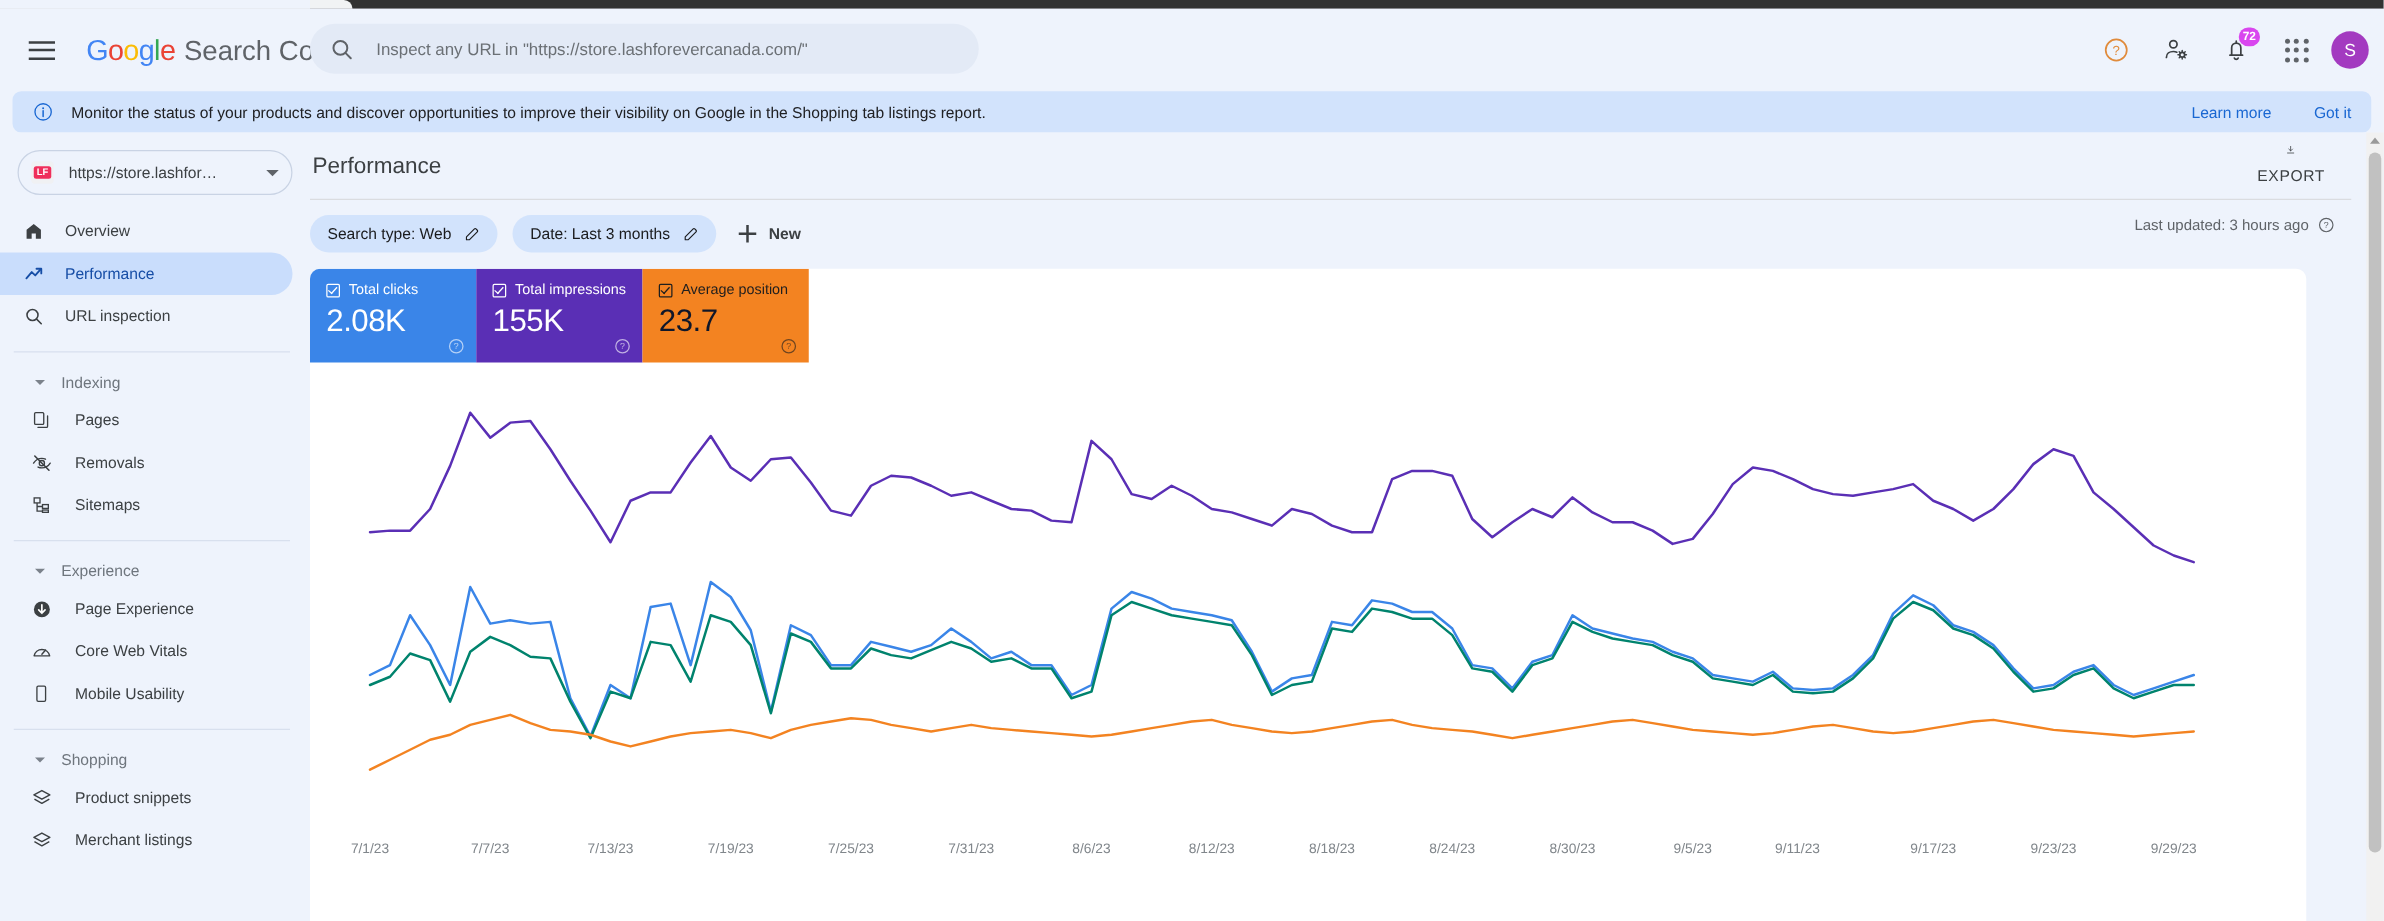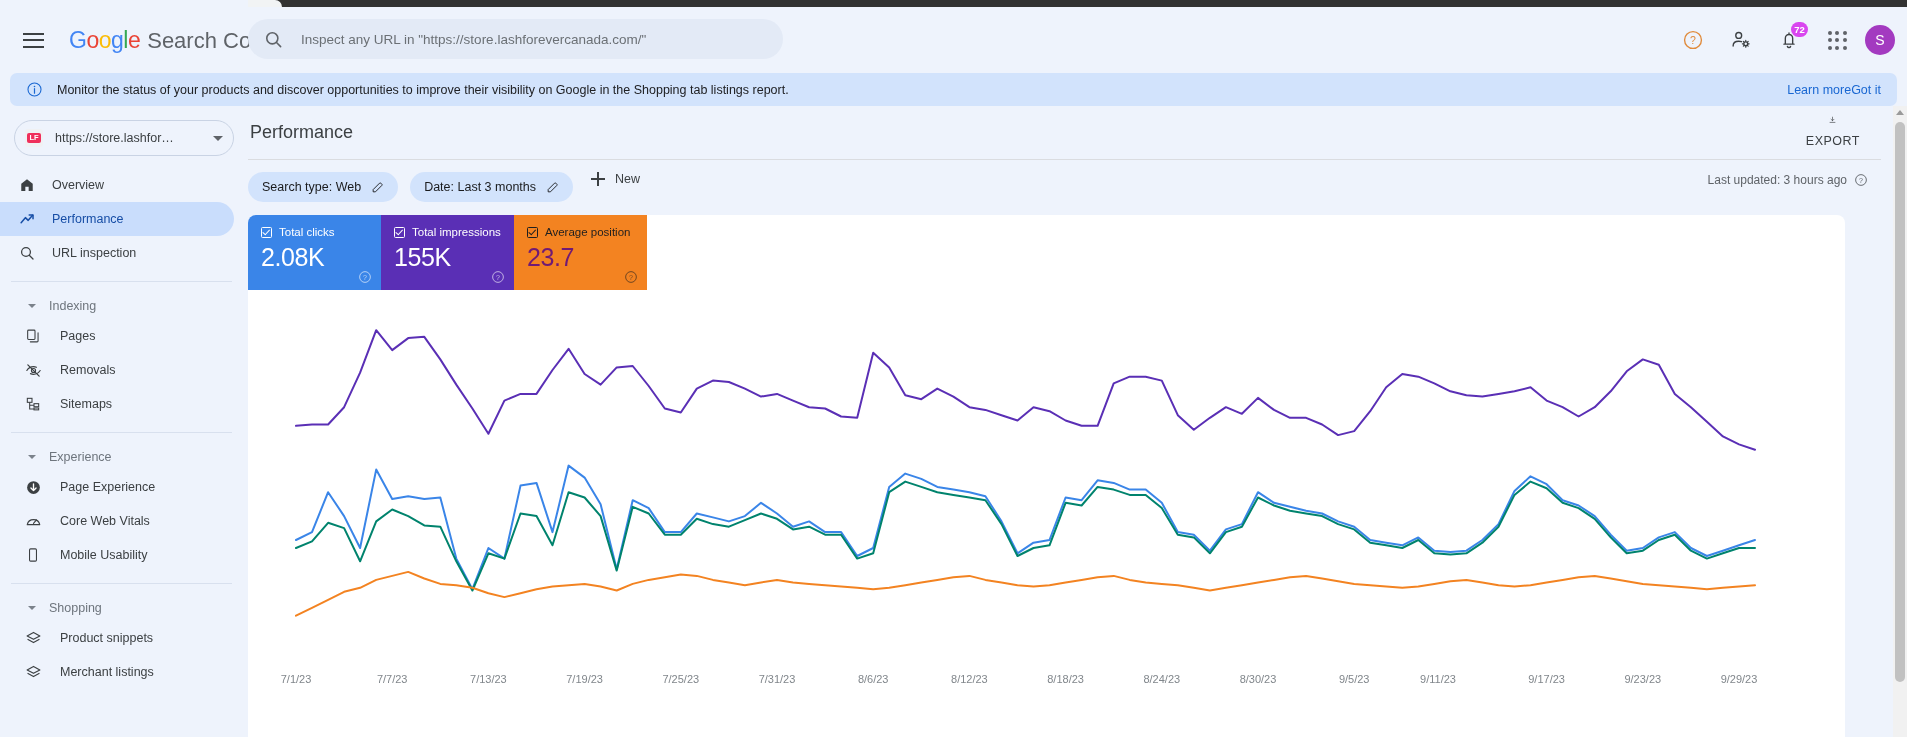--- a/index.html
+++ b/index.html
@@ -90,21 +90,21 @@
   }
 
   
   .banner {
     position: absolute; top: 73px; left: 10px;
     width: 1887px; height: 33px;
     background: #d2e3fc; border-radius: 7px;
     display: flex; align-items: center; padding: 0 16px;
   }
   .banner-text { font-size: 12.5px; color: #202124; margin-left: 14px; }
-  .banner-actions { margin-left: auto; display: flex; }
+  .banner-actions { margin-left: auto; display: flex; gap: 34px; }
   .banner-link { font-size: 12.5px; color: #1967d2; cursor: pointer; }
 
   
   .sidebar {
     position: absolute; top: 106px; left: 0; width: 248px; height: 631px;
     background: #eef3fc; overflow: hidden;
   }
   .property-picker {
     margin: 14px 14px 0 14px; height: 36px;
     border: 1px solid #c9d3e4; border-radius: 18px;
@@ -184,22 +184,22 @@
     position: relative; height: 50px;
     display: flex; align-items: center; gap: 12px; padding-top: 6px;
   }
   .chip {
     display: flex; align-items: center; gap: 10px;
     height: 30px; padding: 0 14px;
     background: #d2e3fc; border-radius: 15px;
     font-size: 12.5px; color: #1a1b1d; cursor: pointer;
   }
   .new-btn {
-    display: flex; gap: 10px;
-    height: 30px; padding: 0 12px 0 6px; border-radius: 15px; cursor: pointer;
+    display: flex; align-items: center; gap: 10px;
+    height: 30px; padding: 0 12px 0 6px; border-radius: 15px; cursor: pointer; font-weight: bold;
   }
   .new-label { font-size: 12.5px; color: #3c4043; }
   .plus { position: relative; width: 14px; height: 14px; }
   .plus i { position: absolute; background: #3c4043; display:block; }
   .plus i:nth-child(1){ left: 6px; top: 0; width: 2px; height: 14px; }
   .plus i:nth-child(2){ left: 0; top: 6px; width: 14px; height: 2px; }
   .last-updated {
     position: absolute; right: 39px; top: 14px;
     display: flex; align-items: center; gap: 7px;
     font-size: 12px; color: #5f6368;
@@ -230,21 +230,21 @@
     content: ''; position: absolute; left: 2.4px; top: 0.2px;
     width: 3.4px; height: 6.4px;
     border: solid #fff; border-width: 0 1.4px 1.4px 0;
     transform: rotate(42deg);
   }
   .tile.position .tile-check { border-color: #1f1f1f; }
   .tile.position .tile-check::after { border-color: #1f1f1f; }
   .tile-name { font-size: 11.5px; color: #fff; }
   .tile.position .tile-name { color: #1f1f1f; }
   .tile-value { font-size: 25px; color: #fff; margin-top: 5px; font-weight: 400; letter-spacing: -.4px;}
-  .tile.position .tile-value { color: #701a75; }
+  .tile.position .tile-value { color: #0f172a; }
   .tile-help { position: absolute; right: 9px; bottom: 6px; opacity: .62; }
 
   .chart-area { position: relative; width: 1597px; height: 415px; }
   .chart-svg { position: absolute; left: 0; top: 0; }
   .axis-labels {
     position: absolute; left: 0; bottom: 16px; width: 1597px; height: 16px;
   }
   .axis-tick {
     position: absolute; font-size: 11px; color: #80868b;
     transform: translateX(-50%); white-space: nowrap;

